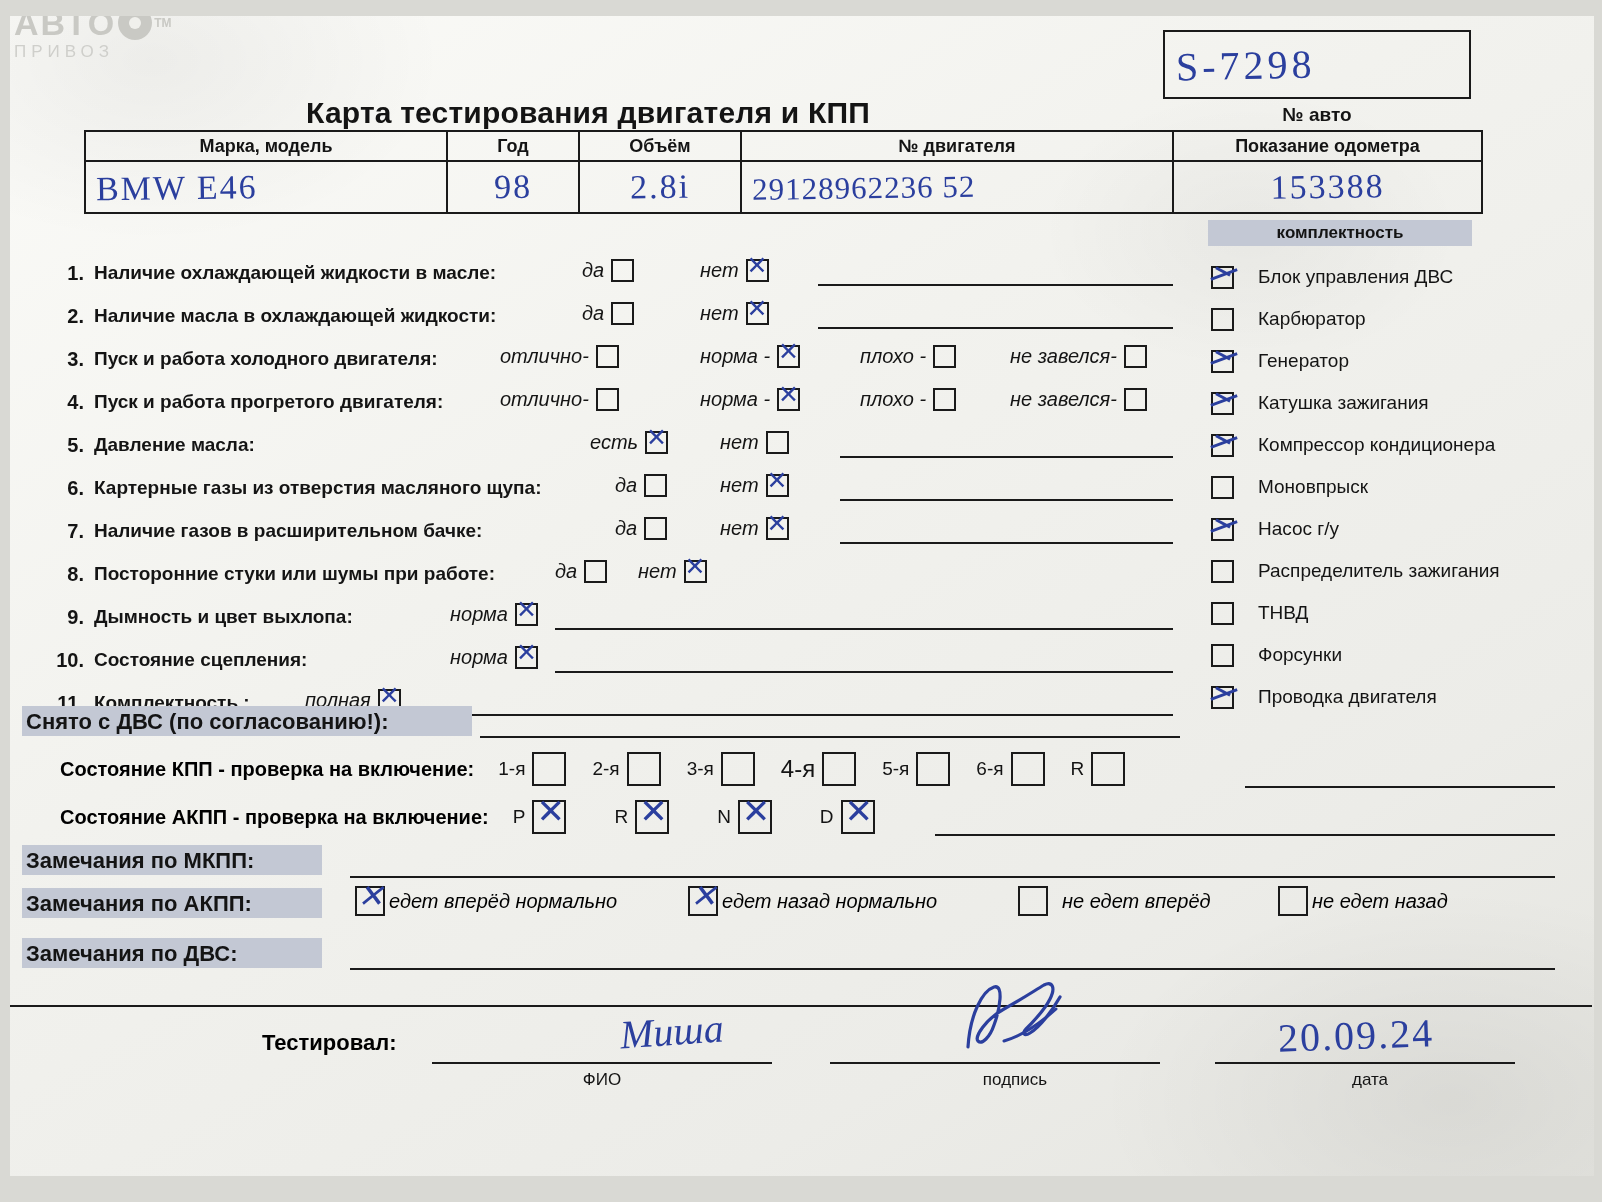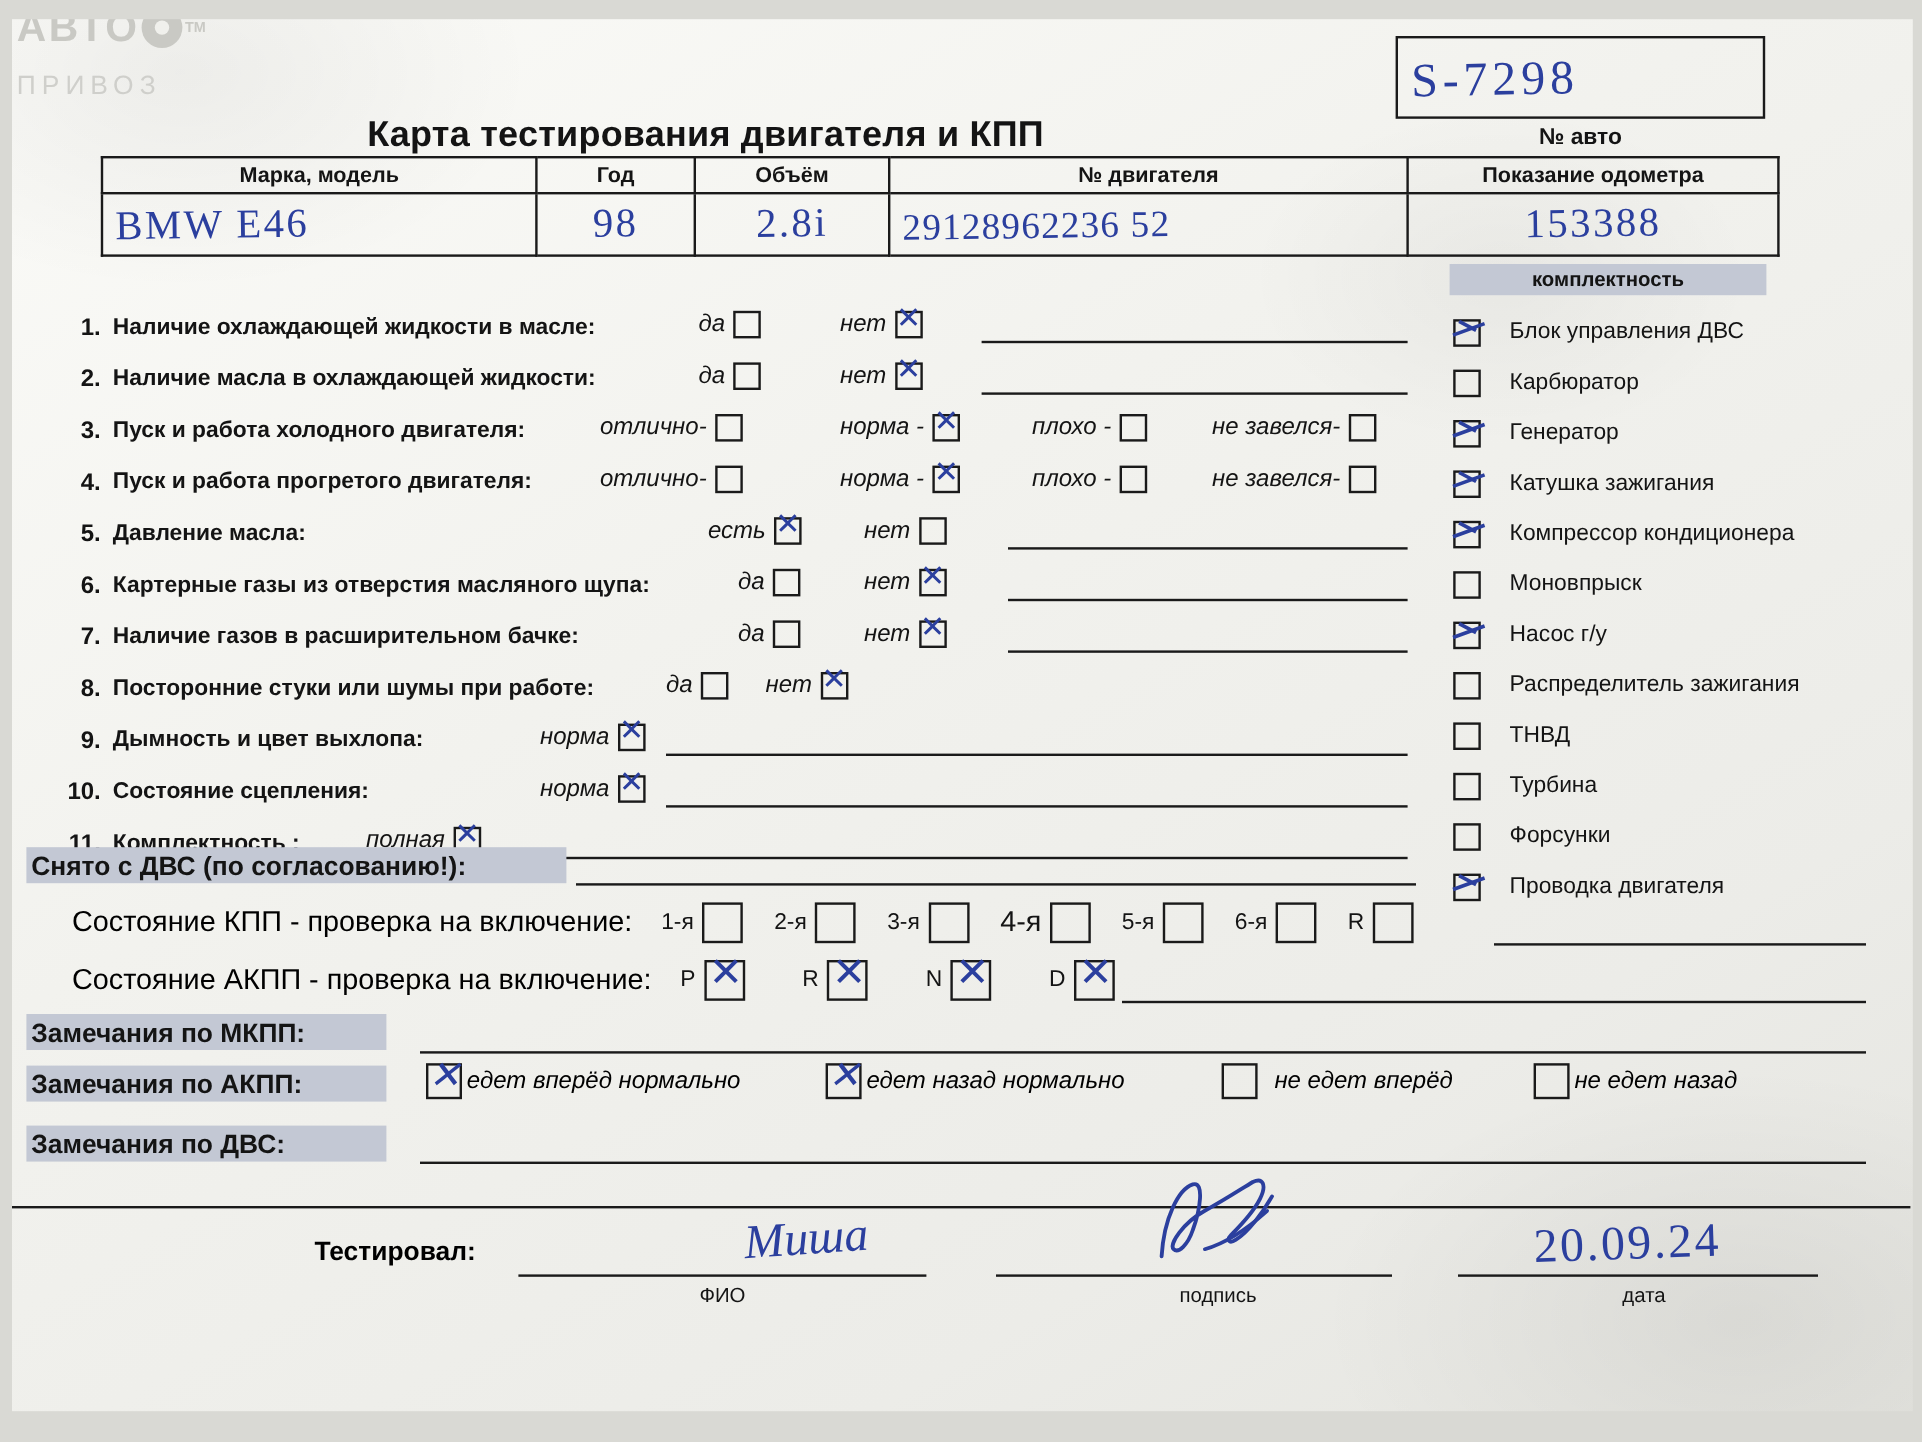--- a/index.html
+++ b/index.html
@@ -76,24 +76,24 @@
   .wm-circle::after {
     content: "";
     position: absolute;
     left: 11px; top: 11px;
     width: 12px; height: 12px;
     border-radius: 50%;
     background: #f0f0ec;
   }
   .wm-tm { font-size: 12px; vertical-align: super; letter-spacing: 0; }
   .wm-row2 {
-    font-size: 22px;
+    font-size: 17px;
     letter-spacing: 5px;
     color: #cfcfcb;
-    margin-top: 18px;
+    margin-top: 2px;
   }
 
   
   .title {
     position: absolute;
     top: 60px;
     left: 306px;
     font-size: 30px;
     font-weight: bold;
     color: #141414;
@@ -291,22 +291,22 @@
     white-space: nowrap;
   }
 
   .gear-row {
     position: absolute;
     display: flex;
     align-items: center;
     white-space: nowrap;
   }
   .gear-label {
-    font-size: 24px;
-    font-weight: normal;
+    font-size: 20px;
+    font-weight: bold;
     margin-right: 6px;
   }
   .gear-box {
     width: 34px; height: 34px;
     border: 2px solid #1a1a1a;
     box-sizing: border-box;
     position: relative;
     margin-right: 26px;
   }
   .gear-box.mark::before {
@@ -475,24 +475,20 @@
     <div class="kompl-item">
         <span class="chk"></span>
         <span class="kompl-label">Распределитель зажигания</span>
       </div>
     <div class="kompl-item">
         <span class="chk"></span>
         <span class="kompl-label">ТНВД</span>
       </div>
     <div class="kompl-item">
         <span class="chk"></span>
-        <span class="kompl-label">Турбина</span>
-      </div>
-    <div class="kompl-item">
-        <span class="chk"></span>
         <span class="kompl-label">Форсунки</span>
       </div>
     <div class="kompl-item">
         <span class="chk tick"></span>
         <span class="kompl-label">Проводка двигателя</span>
       </div>
   </div>
 
   <div class="items">
 

